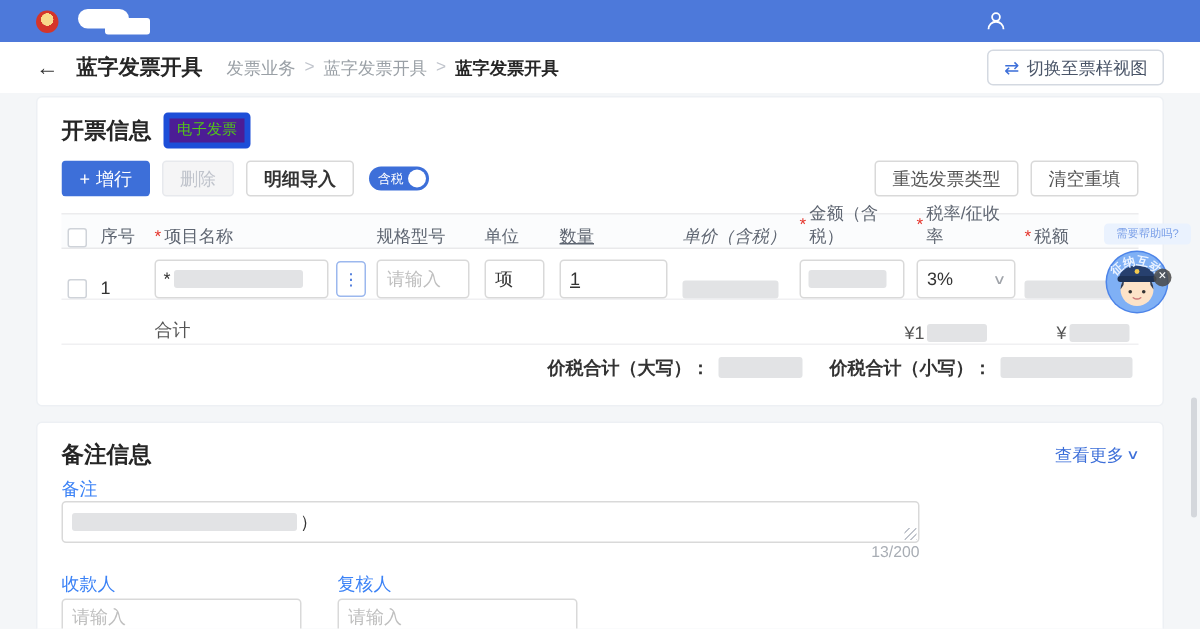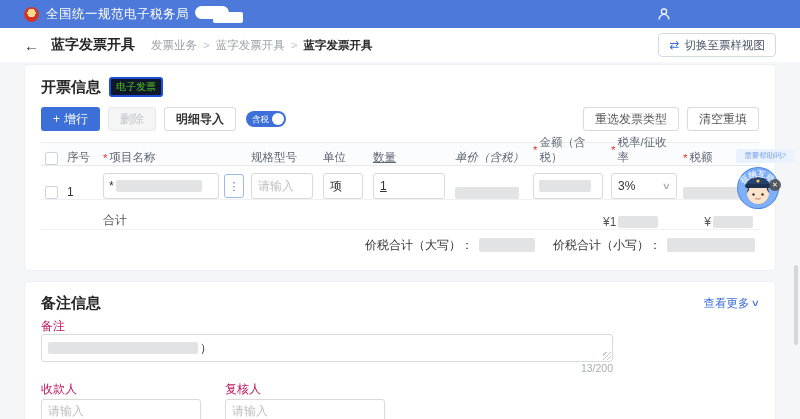--- a/index.html
+++ b/index.html
@@ -26,21 +26,21 @@
   .switch-btn .ic { color:#3d6fd9; font-size:12px; }
 
   
   .content { padding:2px 24px 0; }
   .card { background:#fff; border:1px solid #edf0f4; border-radius:4px; padding:10px 16px 10px; }
   .card2 { margin-top:10px; height:156px; }
 
   .sec-head { display:flex; align-items:center; height:24px; }
   .sec-title { font-size:15px; font-weight:bold; color:#262626; }
   .tag { font-size:10px; padding:1px 5px; border-radius:3px; margin-left:8px; line-height:14px; }
-  .tag-green { color:#52c41a; background:#0f172a; border:2px solid #1d4ed8; }
+  .tag-green { color:#52c41a; background:#4c1d95; border:4px solid #1d4ed8; }
   .tag-orange { color:#fa8c16; background:#fff7e6; border:1px solid #ffd591; }
 
   
   .toolbar { display:flex; align-items:center; margin-top:7px; height:26px; }
   .btn { height:24px; display:inline-flex; align-items:center; justify-content:center; padding:0 11px; border-radius:3px; font-size:12px; cursor:pointer; border:1px solid transparent; }
   .btn + .btn { margin-left:8px; }
   .btn-primary { background:#3d6fd9; color:#fff; }
   .btn-disabled { background:#f5f5f6; color:#c0c4cc; border-color:#e7e9ed; cursor:not-allowed; }
   .btn-plain { background:#fff; color:#333; border-color:#d9d9d9; font-weight:bold; }
   .btn-plain2 { background:#fff; color:#555; border-color:#d9d9d9; }
@@ -69,27 +69,27 @@
   .dots-btn { width:20px; height:24px; border:1px solid #9cb8ee; border-radius:3px; color:#3d6fd9; display:flex; align-items:center; justify-content:center; font-size:11px; cursor:pointer; background:#fff; }
   .redact { display:inline-block; background:#e2e3e5; border-radius:2px; height:12px; }
   .amt-box { width:70px; height:26px; border:1px solid #d9d9d9; border-radius:3px; display:flex; align-items:center; padding:0 5px; }
   .select { width:66px; height:26px; border:1px solid #d9d9d9; border-radius:3px; display:flex; align-items:center; padding:0 6px; cursor:pointer; background:#fff; }
   .select .caret { margin-left:auto; color:#a0a4aa; font-size:9px; transform:scaleX(1.4); }
   .sum-label { margin-left:62px; }
   .sum-amt { margin-left:auto; display:flex; align-items:center; gap:2px; }
   .sum-tax { margin-left:46px; margin-right:6px; display:flex; align-items:center; gap:2px; }
 
   .totals { height:30px; display:flex; align-items:center; justify-content:flex-end; gap:18px; padding-right:4px; }
-  .totals .lbl { font-weight:normal; color:#333; font-size:12px; }
+  .totals .lbl { font-weight:bold; color:#333; font-size:12px; }
   .totals .grp { display:flex; align-items:center; gap:6px; }
 
   
   .remark-head { display:flex; align-items:center; height:22px; }
   .view-more { margin-left:auto; color:#3d6fd9; font-size:11.5px; cursor:pointer; display:flex; align-items:center; gap:3px; }
-  .fld-label { font-size:12px; color:#be185d; margin-top:4px; height:16px; }
+  .fld-label { font-size:12px; color:#3b82f6; margin-top:4px; height:16px; }
   .textarea { position:relative; width:572px; height:28px; border:1px solid #d9d9d9; border-radius:3px; padding:4px 6px; display:flex; align-items:center; gap:2px; cursor:text; background:#fff; }
   .resize-h { position:absolute; right:1px; bottom:1px; width:8px; height:8px; background:repeating-linear-gradient(135deg,transparent 0 2px,#c0c4cc 2px 3px); cursor:nwse-resize; }
   .char-count { width:572px; text-align:right; font-size:10.5px; color:#a8adb4; height:13px; line-height:13px; }
   .two-col { display:flex; gap:24px; margin-top:2px; }
   .fcol { width:160px; }
   .fcol .inp { height:24px; margin-top:2px; }
 
   
   .assistant { position:absolute; right:6px; top:149px; width:58px; }
   .bubble { background:#eaf2fe; color:#7ba0e8; font-size:7.5px; padding:2px 4px; border-radius:3px; white-space:nowrap; text-align:center; }
@@ -97,21 +97,20 @@
   .close-dot { position:absolute; right:-1px; top:13px; width:12px; height:12px; border-radius:50%; background:#4a4a4add; color:#fff; font-size:7px; line-height:12px; text-align:center; cursor:pointer; }
 
   
   .scroll-thumb { position:absolute; right:2px; top:265px; width:4px; height:80px; background:#d4d7dc; border-radius:2px; cursor:grab; }
 </style>
 </head>
 <body>
 
 <div class="topbar">
   <div class="emblem"></div>
-  <div class="topbar-title">全国统一规范电子税务局</div>
   <div class="topbar-redact">
       <div class="r1"></div>
       <div class="r2"></div>
     </div>
   <svg class="user-ic" viewBox="0 0 16 16">
     <circle cx="8" cy="5.4" r="2.6" fill="none" stroke="#fff" stroke-width="1.2"></circle>
     <path d="M3 13.5 a5 5 0 0 1 10 0" fill="none" stroke="#fff" stroke-width="1.2"></path>
   </svg>
 </div>
 

